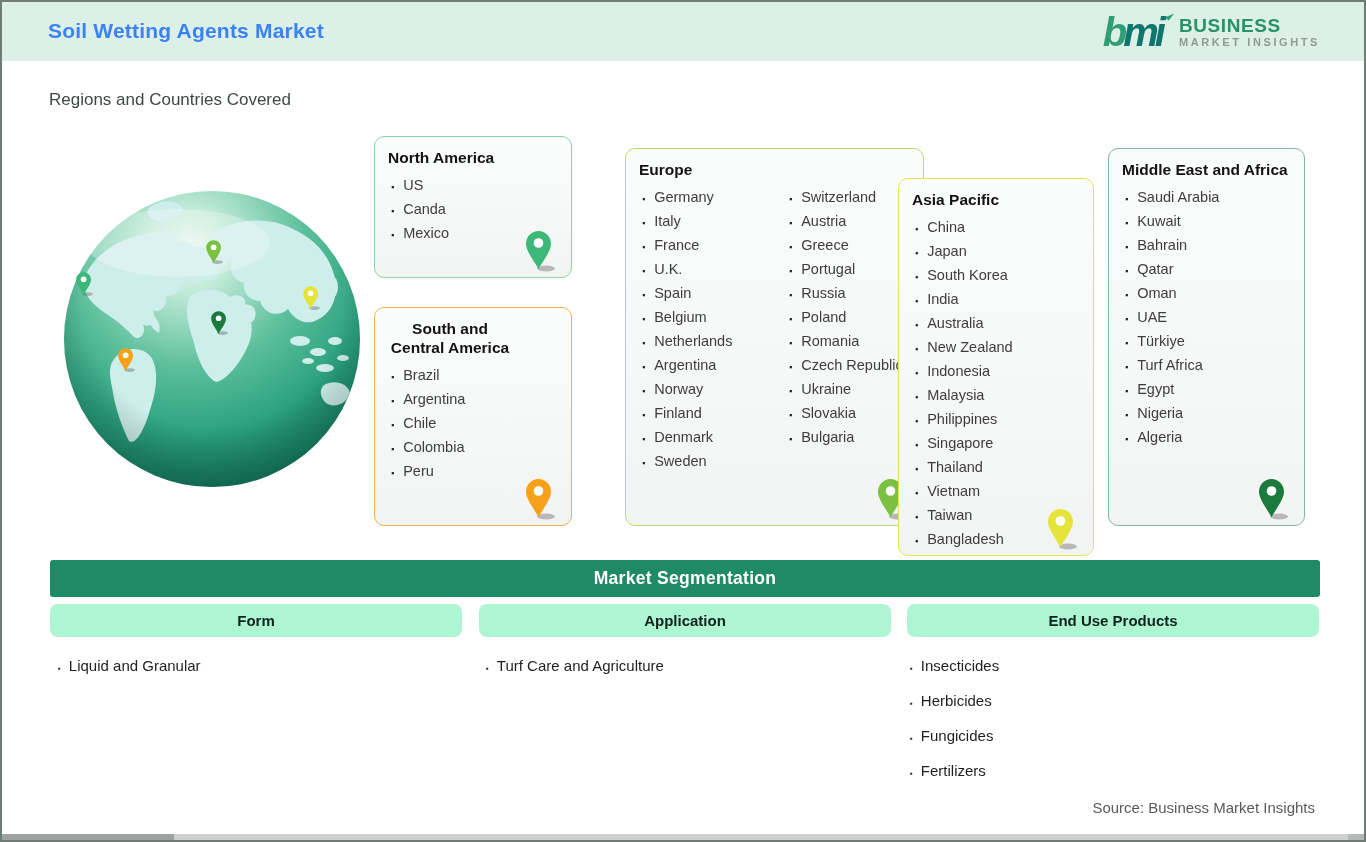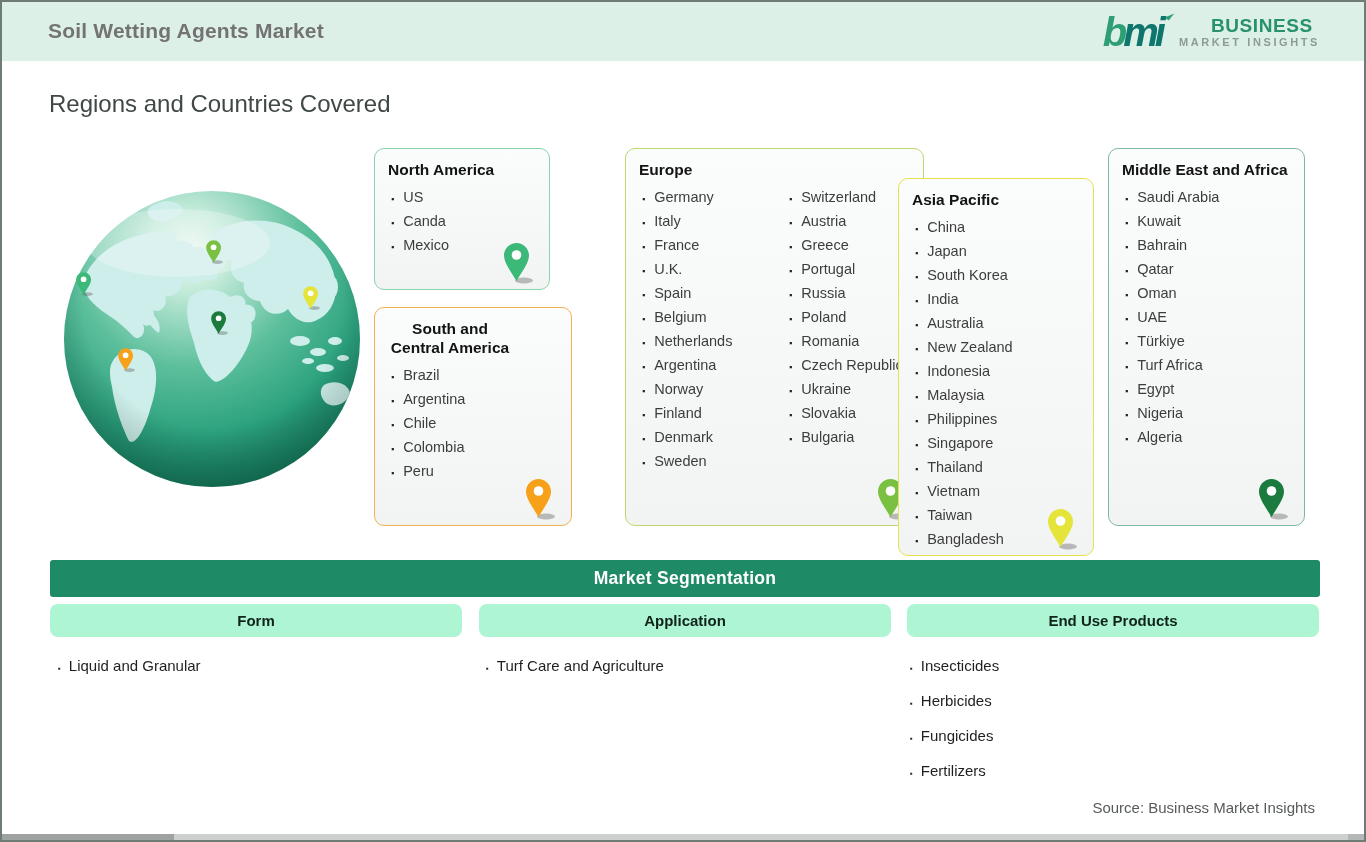--- a/index.html
+++ b/index.html
@@ -4,44 +4,44 @@
 <style>
   html,body { margin:0; padding:0; background:#ffffff; }
   .page {
     position:relative; width:1366px; height:842px; box-sizing:border-box;
     background:#ffffff; overflow:hidden;
     border:2px solid #6f7b75;
     font-family:"Liberation Sans", sans-serif;
   }
   
   .header-band { position:absolute; left:0; top:0; right:0; height:59px; background:#ddf0e7; }
-  .page-title { position:absolute; left:46px; top:17px; font-size:21px; font-weight:bold; color:#737373; letter-spacing:.2px; }
+  .page-title { position:absolute; left:46px; top:17px; font-size:21px; font-weight:bold; color:#3b82f6; letter-spacing:.2px; }
   .logo { position:absolute; right:44px; top:7px; display:flex; align-items:center; gap:9px; height:46px; }
   .logo-mark { font-style:italic; font-weight:bold; font-size:40px; letter-spacing:-4px; line-height:44px; position:relative; padding-right:8px; }
   .logo-mark .green { color:#2f9e77; }
   .logo-mark .gray  { color:#0f766e; }
   .logo-tick { position:absolute; top:1px; right:-2px; width:0; height:0;
     border-left:5px solid transparent; border-bottom:9px solid #2f9e77; transform:rotate(38deg); }
   .logo-text { display:flex; flex-direction:column; justify-content:center; }
-  .logo-l1 { color:#27926b; font-weight:bold; font-size:19px; letter-spacing:.6px; line-height:20px;margin-left:32px; }
+  .logo-l1 { color:#27926b; font-weight:bold; font-size:19px; letter-spacing:.6px; line-height:20px; }
   .logo-l2 { color:#8e9a94; font-weight:bold; font-size:11px; letter-spacing:2.6px; line-height:13px; }
   
-  .section-title { position:absolute; left:47px; top:88px; font-size:24px; color:#3f4845; }
+  .section-title { position:absolute; left:47px; top:88px; font-size:17px; color:#3f4845; }
   
   .globe-wrap { position:absolute; left:60px; top:187px; width:300px; height:300px; }
   .gpin { position:absolute; }
   
   .card { position:absolute; background:linear-gradient(180deg,#fbfcfc 0%,#f2f4f3 100%);
           border-radius:10px; padding:11px 10px 10px 13px; box-sizing:border-box; }
   .card h3 { margin:0 0 7px 0; font-size:15.5px; color:#131313; line-height:19px; }
   ul.blist { list-style:none; margin:0; padding:0; }
   ul.blist li { font-size:14.5px; color:#3d3d3d; line-height:22px; display:flex; align-items:baseline; white-space:nowrap; }
   .blt { font-size:9px; color:#1b1b1b; margin:0 9px 0 3px; flex:none; }
   .card .pin { position:absolute; right:15px; bottom:5px; }
-  #card-na  { left:372px; top:146px; width:176px; height:142px; border:1.5px solid #87d5aa; }
+  #card-na  { left:372px; top:134px; width:198px; height:142px; border:1.5px solid #87d5aa; }
   #card-sca { left:372px; top:305px; width:198px; height:219px; border:1.5px solid #f1b150; }
   #card-sca h3 { width:124px;text-align:center; }
   #card-eu  { left:583px; top:146px; width:299px; height:378px; border:1.5px solid #bcd96d;margin-left:40px; }
   #card-ap  { left:896px; top:146px; width:196px; height:378px; border:1.5px solid #e9e14b;margin-top:30px; }
   #card-mea { left:1106px; top:146px; width:197px; height:378px; border:1.5px solid #7fb99d; }
   .eu-cols { display:flex; }
   .eu-cols ul:first-child { width:147px; flex:none; }
   
   .seg-header { position:absolute; left:48px; top:558px; width:1270px; height:37px; background:#1f8a66;
     border-radius:3px; color:#ffffff; font-size:17.5px; font-weight:600; letter-spacing:.3px;

